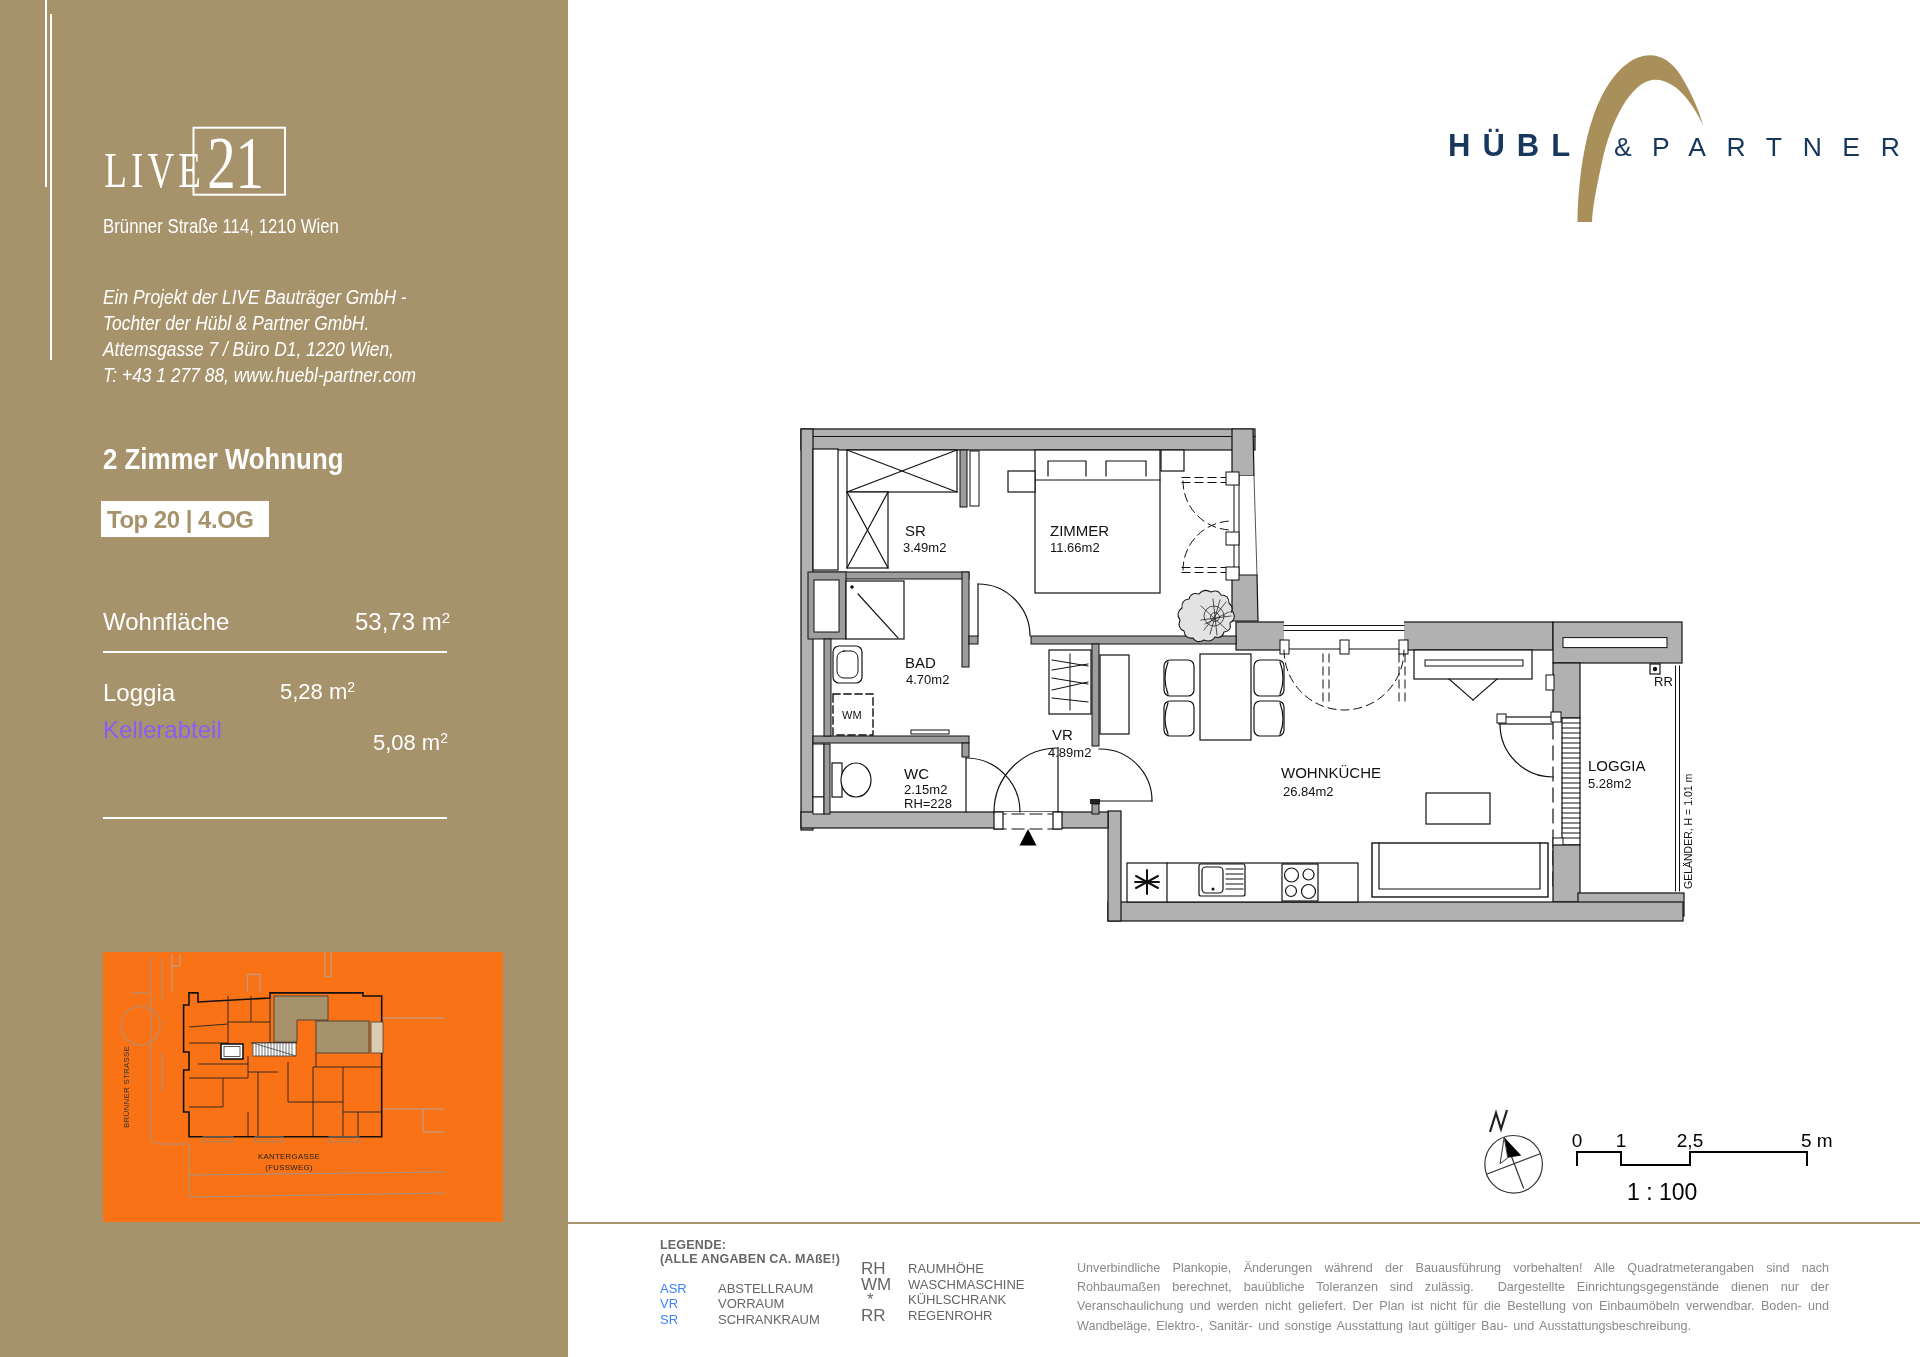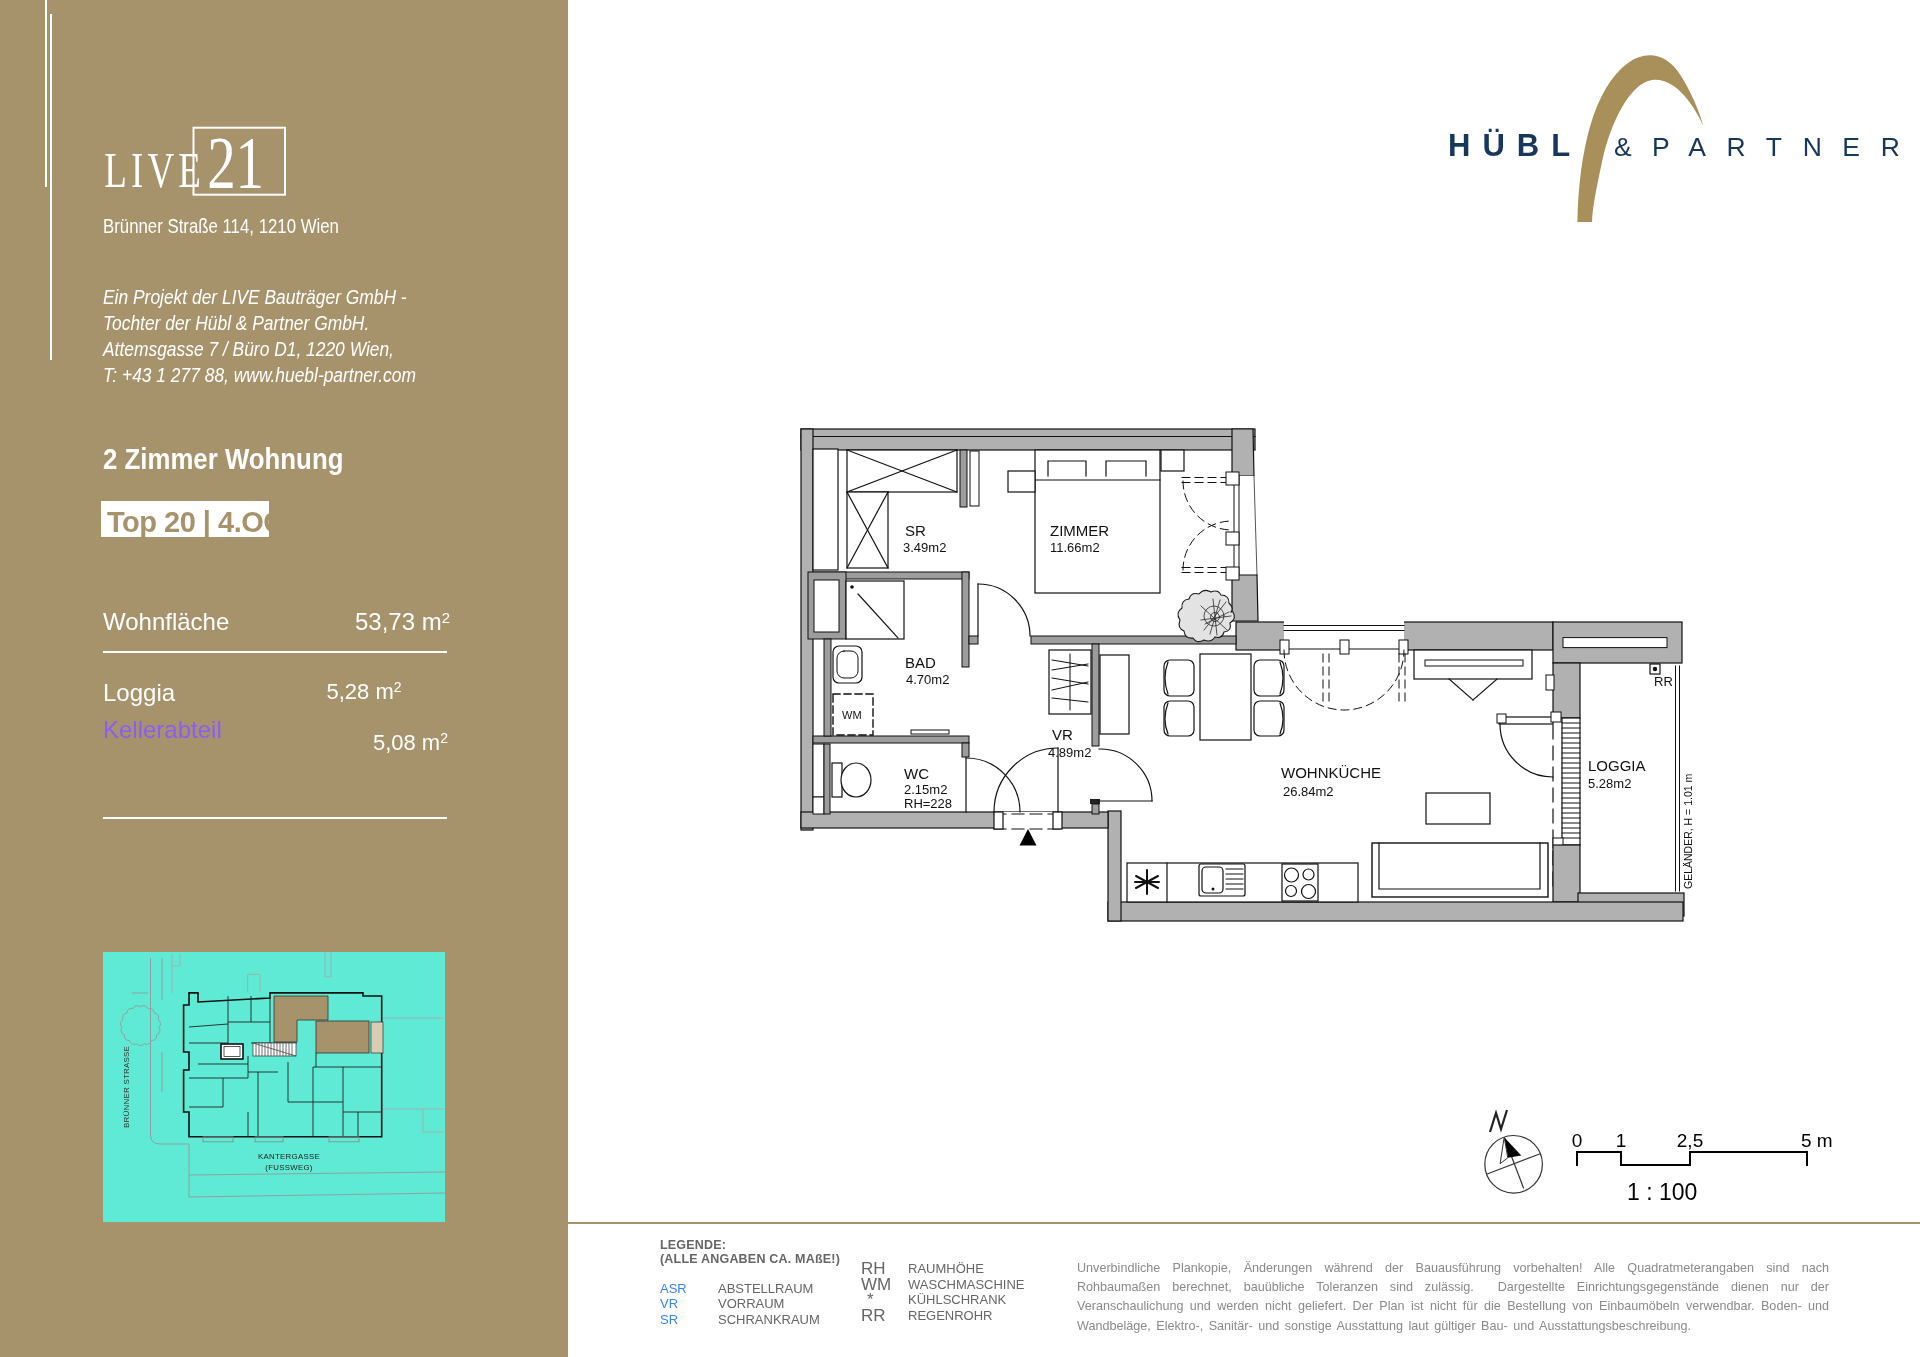--- a/index.html
+++ b/index.html
@@ -33,36 +33,36 @@
 Ein Projekt der LIVE Bauträger GmbH -<br>
 Tochter der Hübl &amp; Partner GmbH.<br>
 Attemsgasse 7 / Büro D1, 1220 Wien,<br>
 T: +43 1 277 88, www.huebl-partner.com
 </div>
 
 <div class="abs" style="left:103px;top:443px;font-size:29px;font-weight:bold;color:#fff;transform:scaleX(0.89);transform-origin:0 0;">2 Zimmer Wohnung</div>
 
 <div class="abs" style="left:101px;top:501px;width:168px;height:36px;background:#fff;"></div>
 
-<div class="abs" style="left:107px;top:506px;font-size:29px;font-weight:bold;color:#a7936b;letter-spacing:-0.5px;">Top 20 | 4.OG</div>
+<div class="abs" style="left:107px;top:506px;font-size:24px;font-weight:bold;color:#a7936b;letter-spacing:-0.5px;">Top 20 | 4.OG</div>
 
 <div class="abs" style="left:103px;top:608px;font-size:24px;color:#fff;">Wohnfläche</div>
 <div class="abs" style="left:280px;top:608px;width:170px;text-align:right;font-size:24px;color:#fff;">53,73 m<span style="font-size:15px;vertical-align:7px;">2</span></div>
 
 <div class="abs" style="left:103px;top:651px;width:344px;height:2px;background:#fff;"></div>
 
 <div class="abs" style="left:103px;top:679px;font-size:24px;color:#fff;">Loggia</div>
-<div class="abs" style="left:280px;top:679px;width:168px;text-align:center;font-size:22px;color:#fff;">5,28 m<span style="font-size:14px;vertical-align:7px;">2</span></div>
+<div class="abs" style="left:280px;top:679px;width:168px;text-align:left;font-size:22px;color:#fff;">5,28 m<span style="font-size:14px;vertical-align:7px;">2</span></div>
 
 <div class="abs" style="left:103px;top:716px;font-size:24px;color:#8b5cf6;">Kellerabteil</div>
 <div class="abs" style="left:280px;top:716px;width:168px;text-align:right;font-size:22px;color:#fff;margin-top:14px;">5,08 m<span style="font-size:14px;vertical-align:7px;">2</span></div>
 
 <div class="abs" style="left:103px;top:817px;width:344px;height:2px;background:#fff;"></div>
 
-<div class="abs" style="left:103px;top:952px;width:342px;height:270px;background:#5eead4;">
+<div class="abs" style="left:103px;top:952px;width:400px;height:270px;background:#f97316;">
 <svg width="342" height="270" viewBox="0 0 342 270" font-family="&quot;Liberation Sans&quot;,sans-serif">
   <g stroke="#999" stroke-width="0.9" fill="none">
 
     <path d="M47.5,6 L47.5,183 Q47.5,192 57,192 L86,192"></path>
     <path d="M59,6 L59,48"></path>
     <path d="M59,100 L59,140"></path>
     <path d="M29,41 L45,41"></path>
     <path d="M86,192 L86,245"></path>
     <path d="M86,223 L342,220"></path>
     <path d="M86,245 L342,241"></path>

